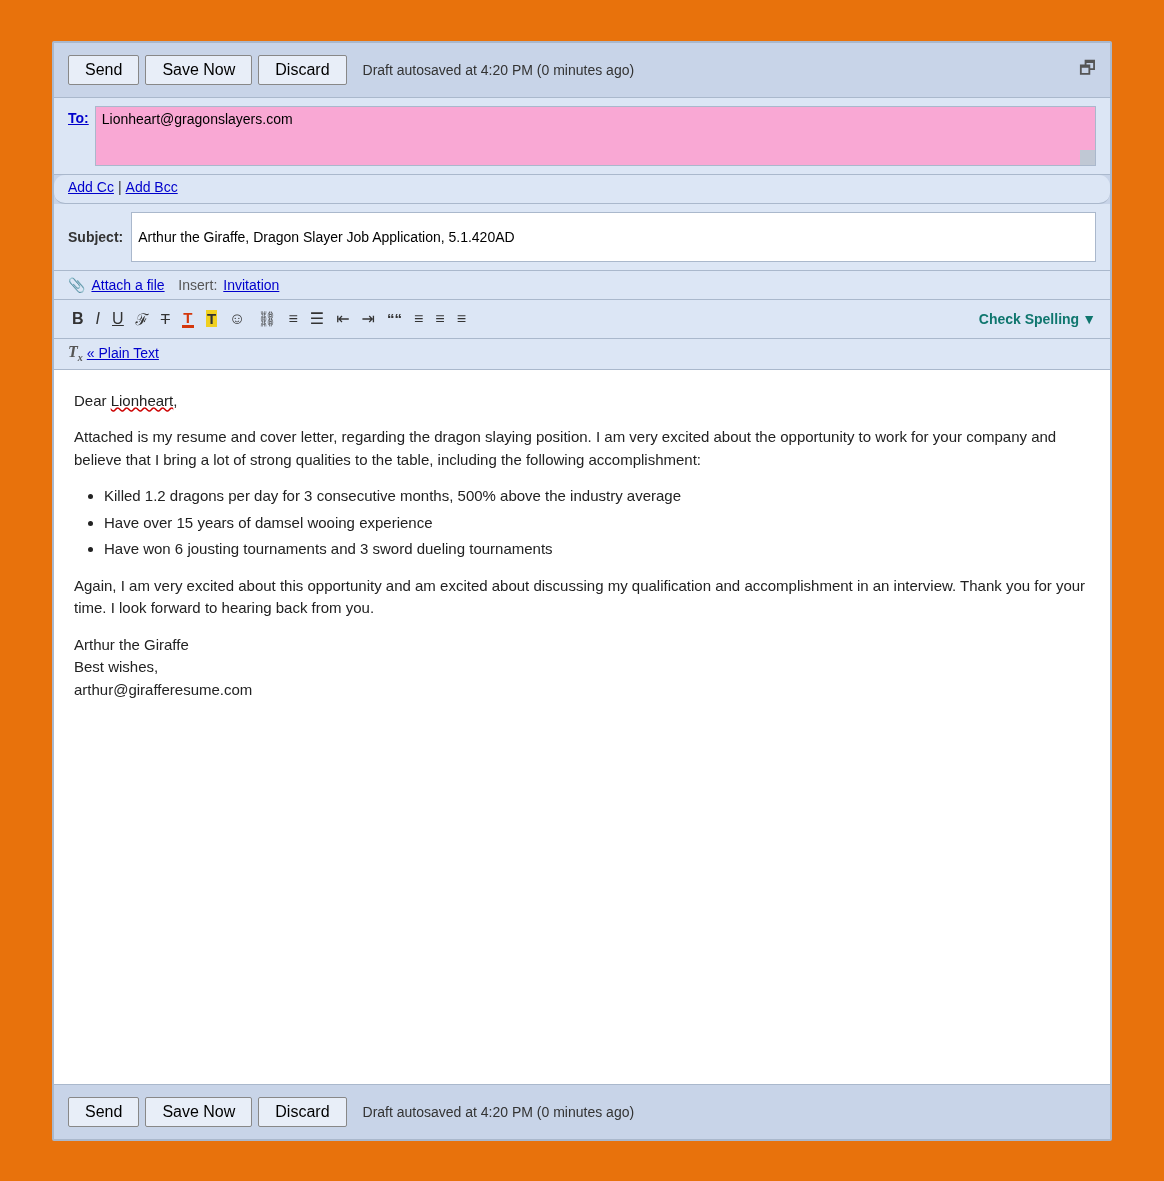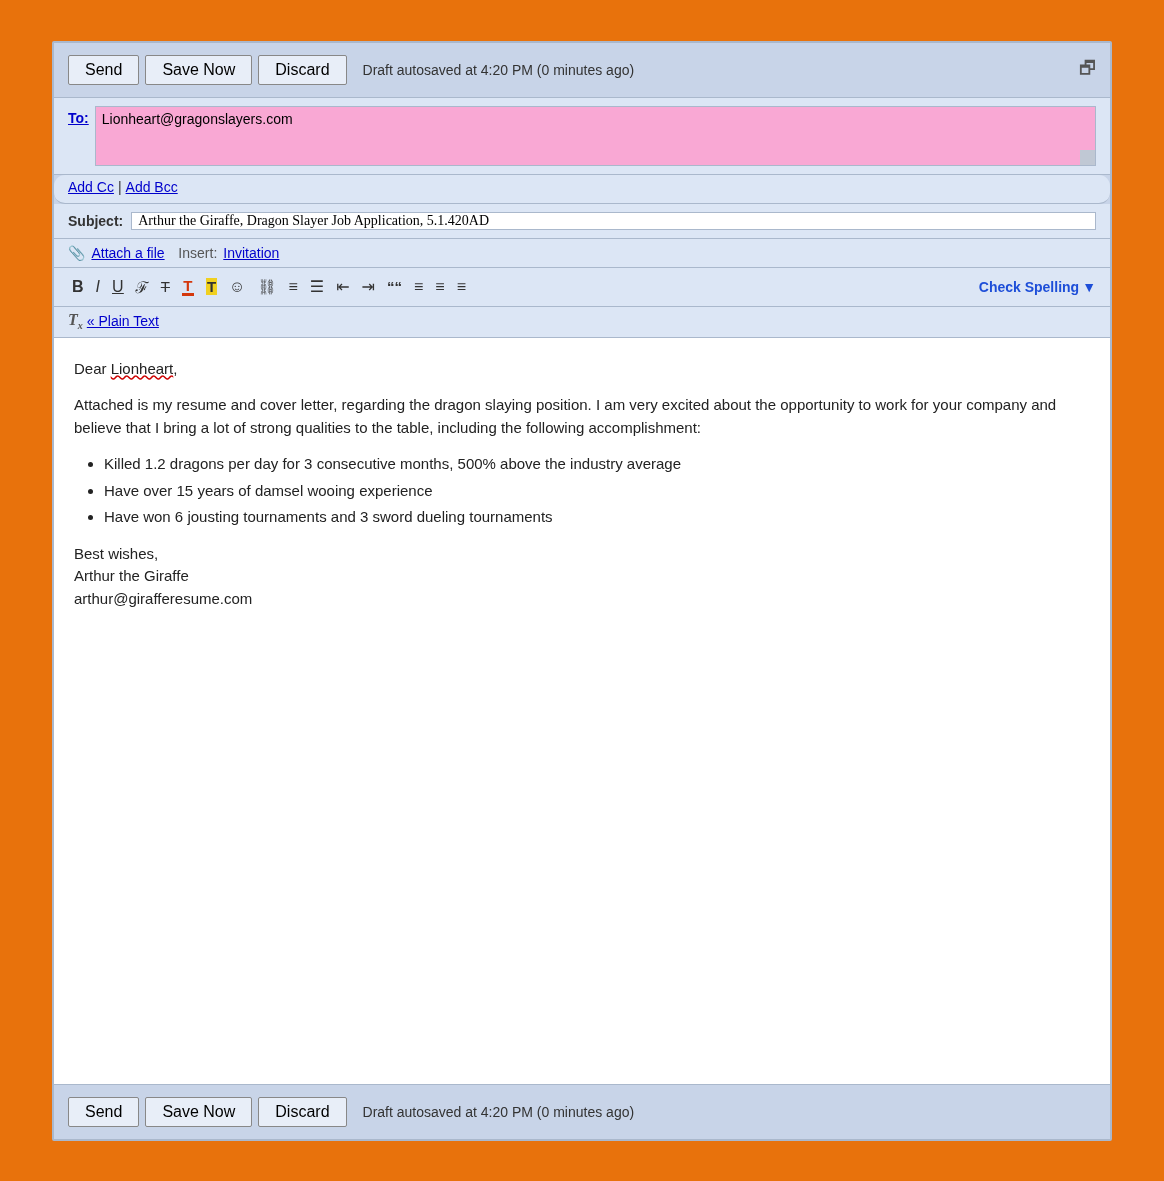--- a/index.html
+++ b/index.html
@@ -124,23 +124,23 @@
       font-weight: bold;
       color: #333;
       margin-right: 8px;
       white-space: nowrap;
     }
 
     .subject-input {
       flex: 1;
       border: 1px solid #aab8cc;
       background: #fff;
-      padding: 0 6px;
-      font-size: 14px;
-      font-family: Liberation Serif, serif;
+      padding: 16px 6px;
+      font-size: 14px;
+      font-family: Liberation Sans, sans-serif;
       outline: none;
     }
 
     
     .attach-row {
       background: #dce6f5;
       padding: 6px 14px;
       display: flex;
       align-items: center;
       gap: 6px;
@@ -181,21 +181,21 @@
     }
 
     .fmt-btn.bold { font-weight: bold; font-size: 16px; }
     .fmt-btn.italic { font-style: italic; font-size: 16px; }
     .fmt-btn.underline { text-decoration: underline; font-size: 16px; }
 
     .check-spelling-btn {
       margin-left: auto;
       background: none;
       border: none;
-      color: #1d4ed8;
+      color: #0f766e;
       font-size: 14px;
       font-weight: bold;
       cursor: pointer;
       display: flex;
       align-items: center;
       gap: 3px;
       justify-content: center;
     }
 
     
@@ -350,23 +350,24 @@
   <div class="email-body">
     <div class="greeting">
       Dear <span class="underline-red">Lionheart</span>,
     </div>
     <div class="paragraph">Attached is my resume and cover letter, regarding the dragon slaying position.  I am very excited about the opportunity to work for your company and believe that I bring a lot of strong qualities to the table, including the following accomplishment:</div>
     <ul>
       <li>Killed 1.2 dragons per day for 3 consecutive months, 500% above the industry average</li>
       <li>Have over 15 years of damsel wooing experience</li>
       <li>Have won 6 jousting tournaments and 3 sword dueling tournaments</li>
     </ul>
+    <div class="paragraph">Again, I am very excited about this opportunity and am excited about discussing my qualification and accomplishment in an interview.  Thank you for your time.  I look forward to hearing back from you.</div>
     <div class="signature">
+      <div>Arthur the Giraffe</div>
       <div>Best wishes,</div>
-      <div>Arthur the Giraffe</div>
       <div>arthur@girafferesume.com</div>
     </div>
   </div>
 
   <div class="toolbar-bottom">
     <button class="btn">Send</button>
     <button class="btn">Save Now</button>
     <button class="btn">Discard</button>
     <span class="autosave-text">Draft autosaved at 4:20 PM (0 minutes ago)</span>
   </div>

